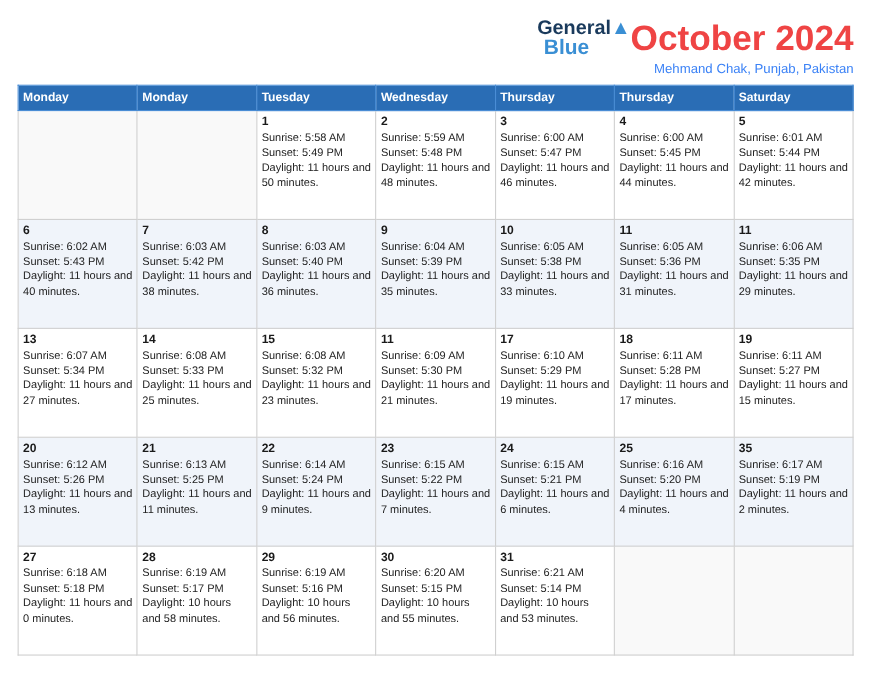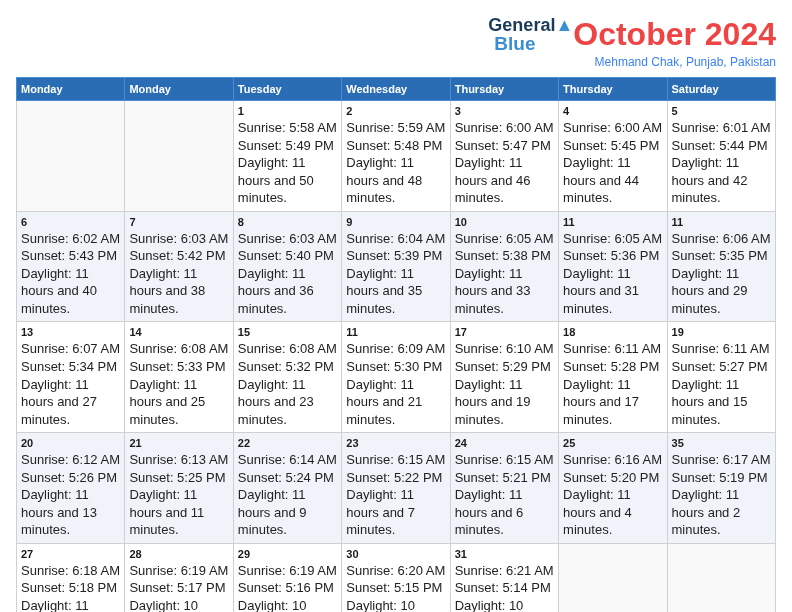--- a/index.html
+++ b/index.html
@@ -66,21 +66,21 @@
       height: 82px;
     }
     .day-num {
       font-weight: bold;
       font-size: 11px;
       color: #1a1a1a;
       display: block;
       margin-bottom: 2px;
     }
     .cell-text {
-      font-size: 13px;
+      font-size: 10px;
       line-height: 1.35;
       color: #222;
     }
     .empty-cell {
       background: #f9f9f9;
     }
     .row-shade {
       background: #f0f4fa;
     }
   </style>

